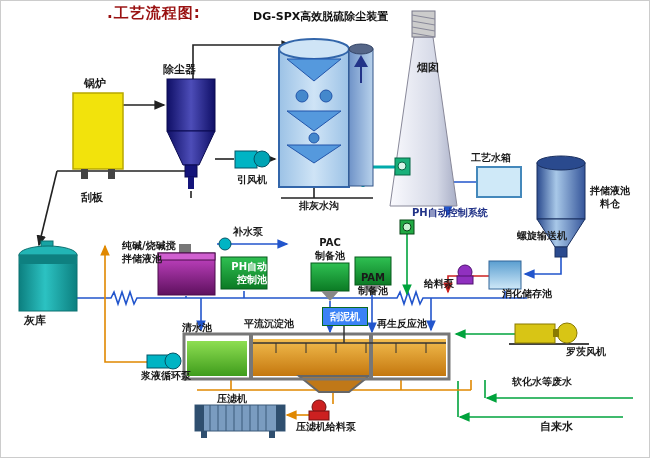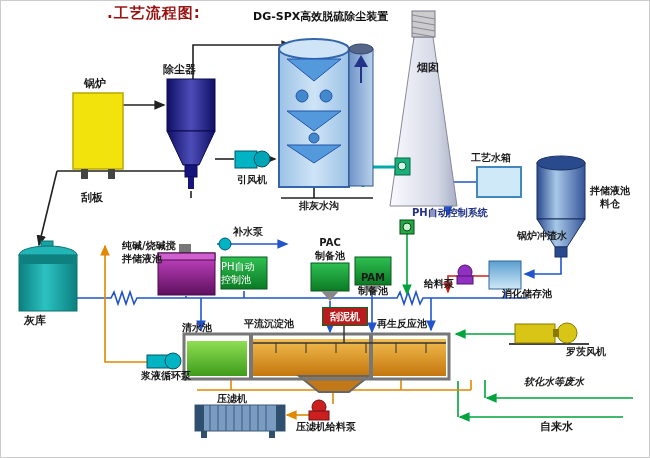--- a/index.html
+++ b/index.html
@@ -8,23 +8,23 @@
     font-family:"DejaVu Sans",sans-serif;overflow:hidden;border:1px solid #cccccc;box-sizing:border-box;
   }
   #shapes{position:absolute;left:0;top:0;}
   .lbl{position:absolute;font-weight:bold;color:#1a1a1a;white-space:nowrap;line-height:13px;}
   .s10{font-size:10px;}
   .s11{font-size:11px;}
   .title{font-size:15px;color:#991111;letter-spacing:1px;}
   .subtitle{font-size:11px;color:#111111;}
   .navy{color:#223388;}
   .center{text-align:center;}
-  .white-in-box{position:absolute;color:#ffffff;text-align:left;font-weight:normal;}
+  .white-in-box{position:absolute;color:#ffffff;text-align:right;font-weight:bold;}
   .greenbox{
-    position:absolute;background:#b91c1c;border:1px solid #0a6a20;color:#ffffff;
+    position:absolute;background:#3b82f6;border:1px solid #0a6a20;color:#ffffff;
     font-weight:bold;display:flex;align-items:center;justify-content:center;
   }
   .lbl span{display:block;}
 </style>
 </head>
 <body>
 
 <div id="stage">
 
   <svg id="shapes" width="650" height="458" viewBox="0 0 650 458">
@@ -316,21 +316,21 @@
   <div class="lbl s11" style="left:376px;top:60px;margin-left:40px;">烟囱</div>
   <div class="lbl s10" style="left:470px;top:150px;">工艺水箱</div>
 
   <div class="lbl s10 center" style="left:586px;top:183px;width:46px;">
     <span>拌储液池</span>
     <span>料仓</span>
   </div>
 
   <div class="lbl s10" style="left:298px;top:198px;">排灰水沟</div>
   <div class="lbl s10 navy" style="left:411px;top:205px;">PH自动控制系统</div>
-  <div class="lbl s10" style="left:516px;top:228px;">锅炉冲渣水</div>
+  <div class="lbl s10" style="left:516px;top:228px;">螺旋输送机</div>
   <div class="lbl s10" style="left:232px;top:224px;">补水泵</div>
 
   <div class="lbl s10" style="left:121px;top:238px;">
     <span>纯碱/烧碱搅</span>
     <span>拌储液池</span>
   </div>
 
   <div class="white-in-box s10 center" style="left:220px;top:259px;width:46px;font-size:10px;line-height:13px;">
     <span style="display:block;">PH自动</span>
     <span style="display:block;">控制池</span>
@@ -356,18 +356,18 @@
     <span>刮泥机</span>
   </div>
 
   <div class="lbl s10" style="left:376px;top:316px;">再生反应池</div>
   <div class="lbl s10" style="left:521px;top:344px;margin-left:44px;">罗茨风机</div>
   <div class="lbl s10" style="left:140px;top:368px;">浆液循环泵</div>
   <div class="lbl s10" style="left:216px;top:391px;">压滤机</div>
   <div class="lbl s10" style="left:295px;top:419px;">压滤机给料泵</div>
 
   <div class="lbl s10" style="left:493px;top:374px;">
-    <span style="margin-left:30px;font-style:italic;">软化水等废水</span>
+    <span style="margin-left:18px;">软化水等废水</span>
   </div>
 
   <div class="lbl s11" style="left:539px;top:419px;">自来水</div>
 
 </div>
 
 </body></html>

